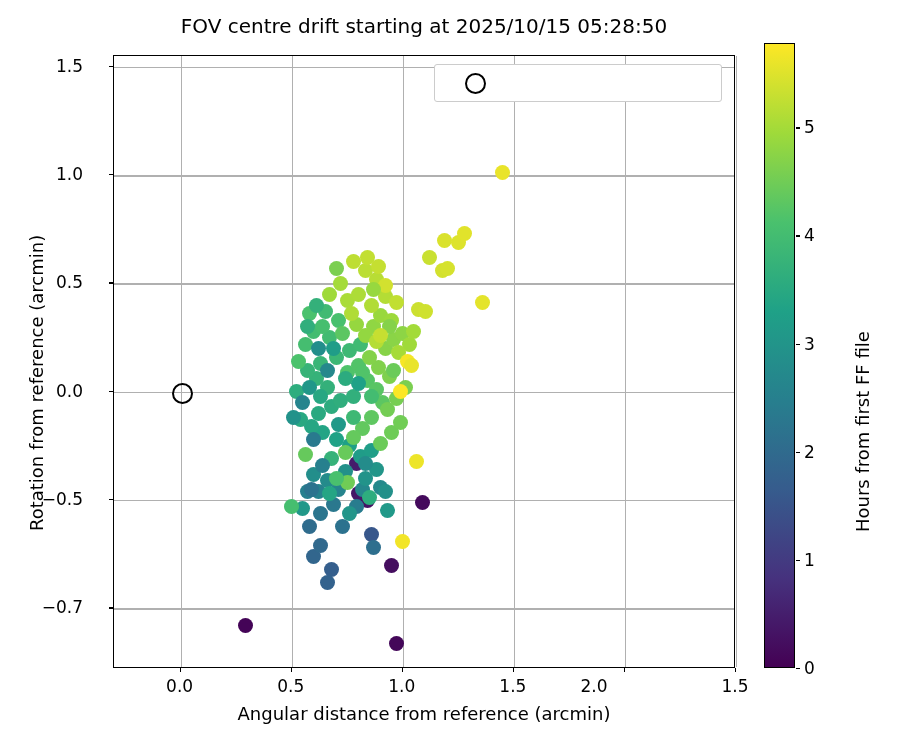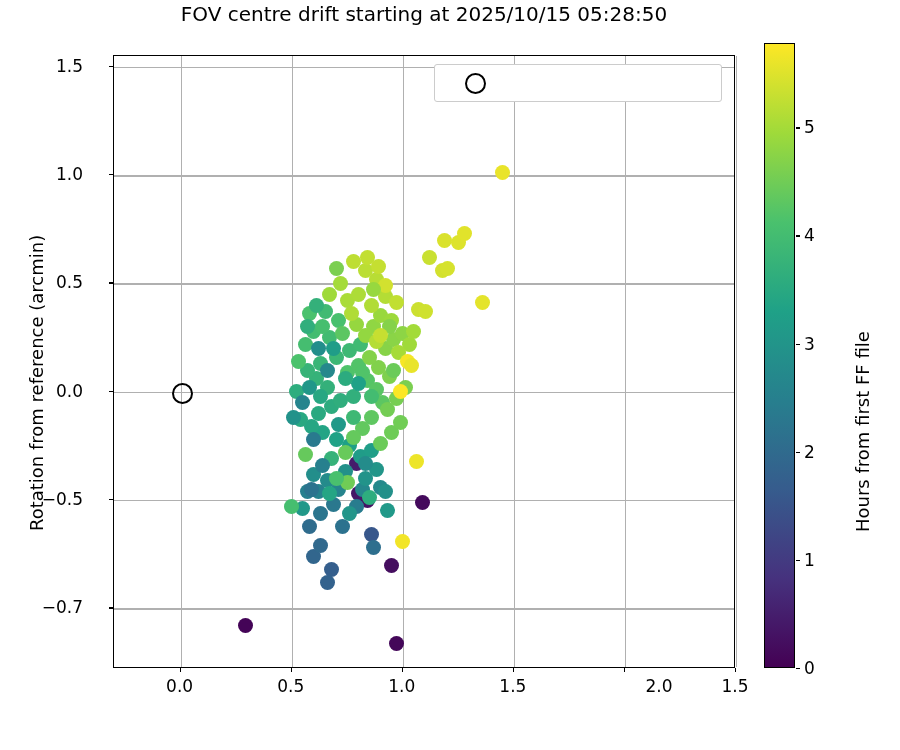--- a/index.html
+++ b/index.html
@@ -4,21 +4,21 @@
 <style>
   html,body{margin:0;padding:0;}
   body{
     width:900px;height:750px;background:#ffffff;
     font-family:"DejaVu Sans", sans-serif;
     overflow:hidden;
   }
   #figure{position:relative;width:900px;height:750px;}
 
   #plot-title{
-    position:absolute;left:113px;top:2px;width:622px;
+    position:absolute;left:113px;top:14px;width:622px;
     text-align:center;font-size:20px;color:#000;white-space:nowrap;
   }
 
   
   #axes{
     position:absolute;left:113px;top:55px;width:622px;height:613px;
     border:1.3px solid #000;box-sizing:border-box;background:#fff;
   }
   #gridlayer,#datalayer{position:absolute;left:0;top:0;width:100%;height:100%;}
   .gridline{position:absolute;background:#b0b0b0;}
@@ -258,39 +258,40 @@
   <div id="ticks-x">
       <div class="tick x" style="left: 179.643px;"></div>
       <div class="ticklabel x" style="left: 179.643px;">0.0</div>
       <div class="tick x" style="left: 290.714px;"></div>
       <div class="ticklabel x" style="left: 290.714px;">0.5</div>
       <div class="tick x" style="left: 401.786px;"></div>
       <div class="ticklabel x" style="left: 401.786px;">1.0</div>
       <div class="tick x" style="left: 512.857px;"></div>
       <div class="ticklabel x" style="left: 512.857px;">1.5</div>
       <div class="tick x" style="left: 623.929px;"></div>
-      <div class="ticklabel x" style="left: 659px;">2.0</div>
+      <div class="ticklabel x" style="left: 594px;">2.0</div>
       <div class="tick x" style="left: 735px;"></div>
       <div class="ticklabel x" style="left: 735px;">1.5</div>
     </div>
   <div id="ticks-y">
       <div class="tick y" style="top: 607.35px;"></div>
       <div class="ticklabel y" style="top: 607.35px;">−0.7</div>
       <div class="tick y" style="top: 499.046px;"></div>
       <div class="ticklabel y" style="top: 499.046px; text-align: center;">−0.5</div>
       <div class="tick y" style="top: 390.742px;"></div>
       <div class="ticklabel y" style="top: 390.742px;">0.0</div>
       <div class="tick y" style="top: 282.438px;"></div>
       <div class="ticklabel y" style="top: 282.438px;">0.5</div>
       <div class="tick y" style="top: 174.134px;"></div>
       <div class="ticklabel y" style="top: 174.134px;">1.0</div>
       <div class="tick y" style="top: 65.8304px;"></div>
       <div class="ticklabel y" style="top: 65.8304px;">1.5</div>
     </div>
 
+  <div id="xlabel">Angular distance from reference (arcmin)</div>
   <div id="ylabel">Rotation from reference (arcmin)</div>
 
   <div id="legend">
     <div id="legend-marker"></div>
   </div>
 
   <div id="colorbar" style="background: linear-gradient(to top, rgb(68, 1, 84), rgb(70, 50, 126), rgb(54, 92, 141), rgb(39, 127, 142), rgb(31, 161, 135), rgb(74, 193, 109), rgb(159, 218, 58), rgb(253, 231, 37));"></div>
   <div id="cbticks">
       <div class="cbtick" style="top: 668px;"></div>
       <div class="cbticklabel" style="top: 668px;">0</div>

